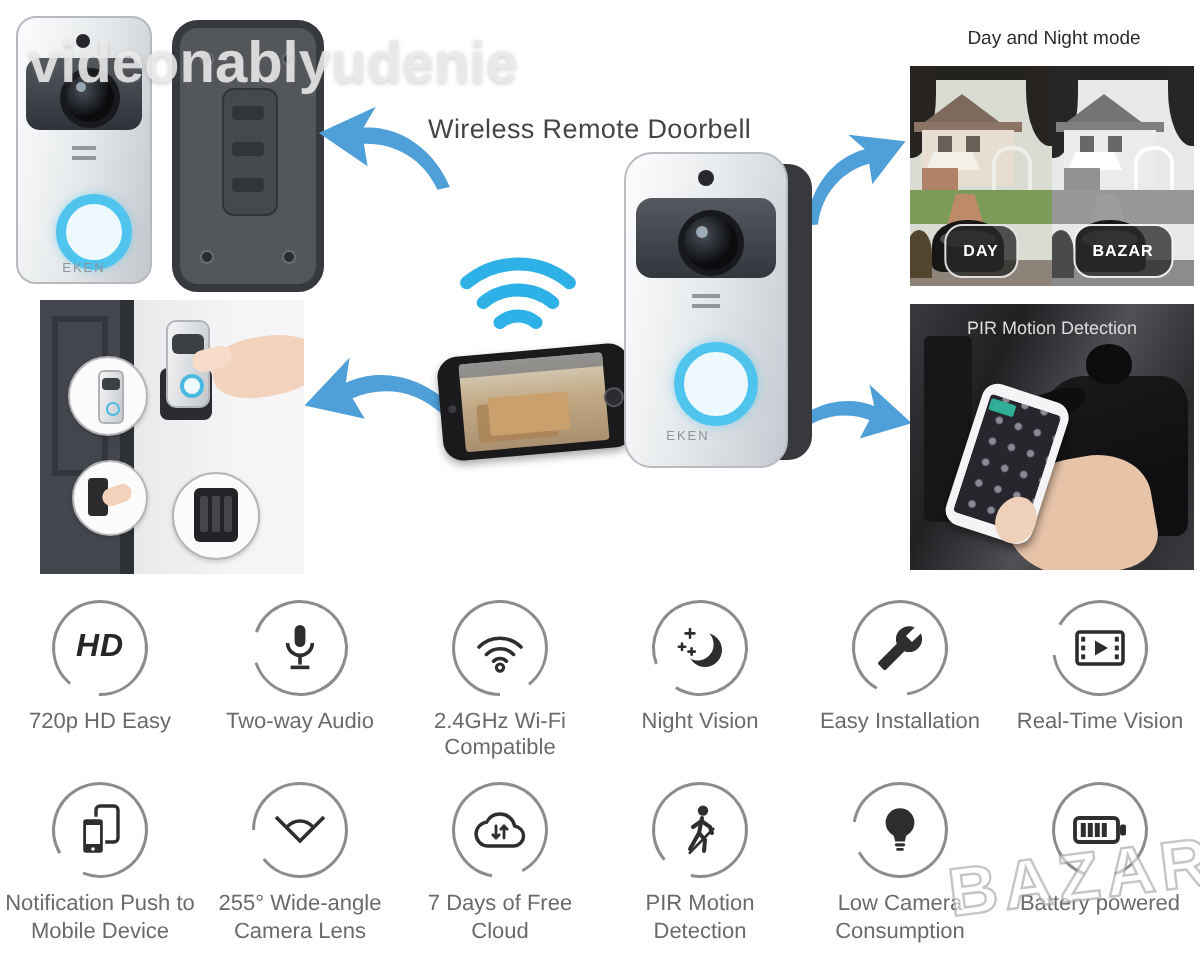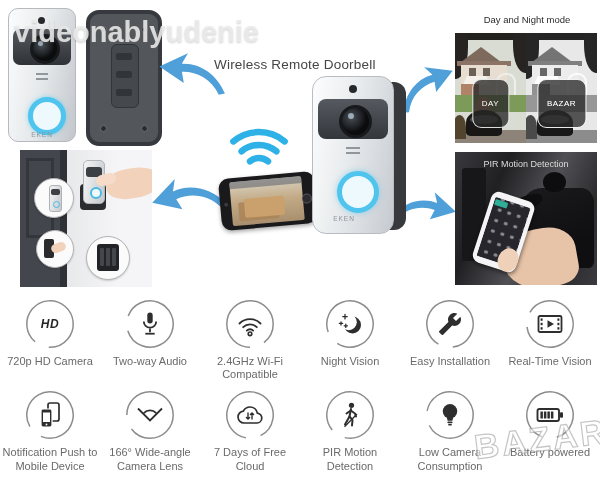--- a/index.html
+++ b/index.html
@@ -95,23 +95,23 @@
     border-radius:9px 9px 0 0;}
   .scene .s-lawn{left:0;top:62px;width:100%;height:17px;background:#7c9a58;}
   .scene .s-path{left:10px;top:64px;width:36px;height:46px;background:#bd8b68;
     clip-path:polygon(36% 0,62% 0,100% 100%,0 100%);}
   .scene .s-floor{left:0;bottom:0;width:100%;height:13px;background:#8d8378;}
   .scene .s-plant{left:-2px;bottom:4px;width:13px;height:24px;background:#53442e;border-radius:50% 50% 0 0;}
   .scene .s-bench{left:11px;bottom:7px;width:36px;height:26px;background:#181715;
     border-radius:48% 48% 14% 14%;}
   .scene .s-bench::after{content:"";position:absolute;left:4px;top:5px;width:28px;height:9px;
     border-radius:50%;background:rgba(235,235,230,.25);}
-  .pill{position:absolute;bottom:15px;left:50%;transform:translateX(-50%);padding:19px 9px;
+  .pill{position:absolute;bottom:4px;left:50%;transform:translateX(-50%);padding:8px 9px;
     background:rgba(40,40,40,.78);border:1px solid rgba(255,255,255,.85);border-radius:9px;
-    color:#fff;font-size:8px;letter-spacing:.5px;white-space:nowrap;}
+    color:#fff;font-size:8px;letter-spacing:.5px;white-space:nowrap;font-weight:bold;}
 
   
   .pir-panel{left:455px;top:152px;width:142px;height:133px;overflow:hidden;
     background:linear-gradient(115deg,#3a3a3e 0%,#202023 28%,#505055 55%,#2b2b2e 80%,#3b3b3f 100%);}
   .pir-title{left:0;top:7px;width:100%;text-align:center;font-size:9px;color:#dcdcdc;}
   .pir-shelf{left:5%;top:12%;width:17%;height:70%;background:#17171a;border-radius:3px;}
   .burglar-head{left:62%;top:15%;width:16%;height:15%;background:#0d0d0f;border-radius:50% 50% 45% 45%;}
   .burglar-body{left:46%;top:27%;width:52%;height:60%;background:linear-gradient(160deg,#1a1a1d,#0f0f12 70%);
     border-radius:30% 18% 8% 8%;}
   .burglar-arm{left:38%;top:33%;width:24%;height:10%;background:#0e0e10;border-radius:40%;
@@ -160,21 +160,21 @@
 
   
   .features{left:0;top:298px;width:600px;}
   .frow{display:flex;justify-content:center;}
   .frow + .frow{margin-top:8px;}
   .feature{width:100px;display:flex;flex-direction:column;align-items:center;}
   .ringwrap{position:relative;width:52px;height:52px;}
   .ringwrap > svg{position:absolute;left:0;top:0;}
   .ringwrap .glyph{position:absolute;left:11px;top:11px;}
   .hd-text{position:absolute;left:0;top:0;width:52px;height:52px;display:flex;align-items:center;
-    justify-content:center;font-size:12px;font-weight:700;font-style:italic;color:#262626;letter-spacing:.5px;}
+    justify-content:center;font-size:16px;font-weight:700;font-style:italic;color:#262626;letter-spacing:.5px;}
   .flabel{margin-top:5px;width:100px;text-align:center;font-size:11px;line-height:1.2;color:#6a6a6a;}
 </style>
 </head>
 <body>
 
 <div id="canvas">
 
   <div class="abs wm-top">videonablyudenie</div>
   <div class="abs wm-bottom">BAZAR</div>
 
@@ -347,21 +347,21 @@
   <div class="abs features">
     <div class="frow">
 
       <div class="feature">
         <div class="ringwrap">
           <svg width="52" height="52" viewBox="0 0 56 56">
               <circle cx="28" cy="28" r="25" fill="none" stroke="#8c8c8c" stroke-width="1.6" stroke-dasharray="140 17" transform="rotate(130 28 28)"></circle>
             </svg>
           <div class="hd-text">HD</div>
         </div>
-        <div class="flabel">720p HD Camera</div>
+        <div class="flabel">720p HD Easy</div>
       </div>
 
       <div class="feature">
         <div class="ringwrap">
           <svg width="52" height="52" viewBox="0 0 56 56">
               <circle cx="28" cy="28" r="25" fill="none" stroke="#8c8c8c" stroke-width="1.6" stroke-dasharray="140 17" transform="rotate(200 28 28)"></circle>
             </svg>
           <svg class="glyph" width="30" height="30" viewBox="0 0 30 30">
             <rect x="12.3" y="3.5" width="5.4" height="11" rx="2.7" fill="#2e2e2e"></rect>
             <path d="M8.8,12.5 a6.2,6.2 0 0 0 12.4,0" fill="none" stroke="#2e2e2e" stroke-width="1.8"></path>
@@ -463,21 +463,21 @@
       <div class="feature">
         <div class="ringwrap">
           <svg width="52" height="52" viewBox="0 0 56 56">
               <circle cx="28" cy="28" r="25" fill="none" stroke="#8c8c8c" stroke-width="1.6" stroke-dasharray="140 17" transform="rotate(180 28 28)"></circle>
             </svg>
           <svg class="glyph" width="30" height="30" viewBox="0 0 30 30">
             <path d="M3,8.5 L15,20.5 L27,8.5" fill="none" stroke="#2e2e2e" stroke-width="1.8"></path>
             <path d="M8.8,13.2 A8.4,8.4 0 0 1 21.2,13.2" fill="none" stroke="#2e2e2e" stroke-width="1.8"></path>
           </svg>
         </div>
-        <div class="flabel">166° Wide-angle Camera Lens</div>
+        <div class="flabel">255° Wide-angle Camera Lens</div>
       </div>
 
       <div class="feature">
         <div class="ringwrap">
           <svg width="52" height="52" viewBox="0 0 56 56">
               <circle cx="28" cy="28" r="25" fill="none" stroke="#8c8c8c" stroke-width="1.6" stroke-dasharray="140 17" transform="rotate(100 28 28)"></circle>
             </svg>
           <svg class="glyph" width="30" height="30" viewBox="0 0 30 30">
             <g transform="translate(3,3)">
               <path d="M19.35,10.04A7.49,7.49 0 0,0 12,4A7.5,7.5 0 0,0 5.35,8.04A6,6 0 0,0 6,20H19A5,5 0 0,0 19.35,10.04Z" fill="none" stroke="#2e2e2e" stroke-width="1.7"></path>

